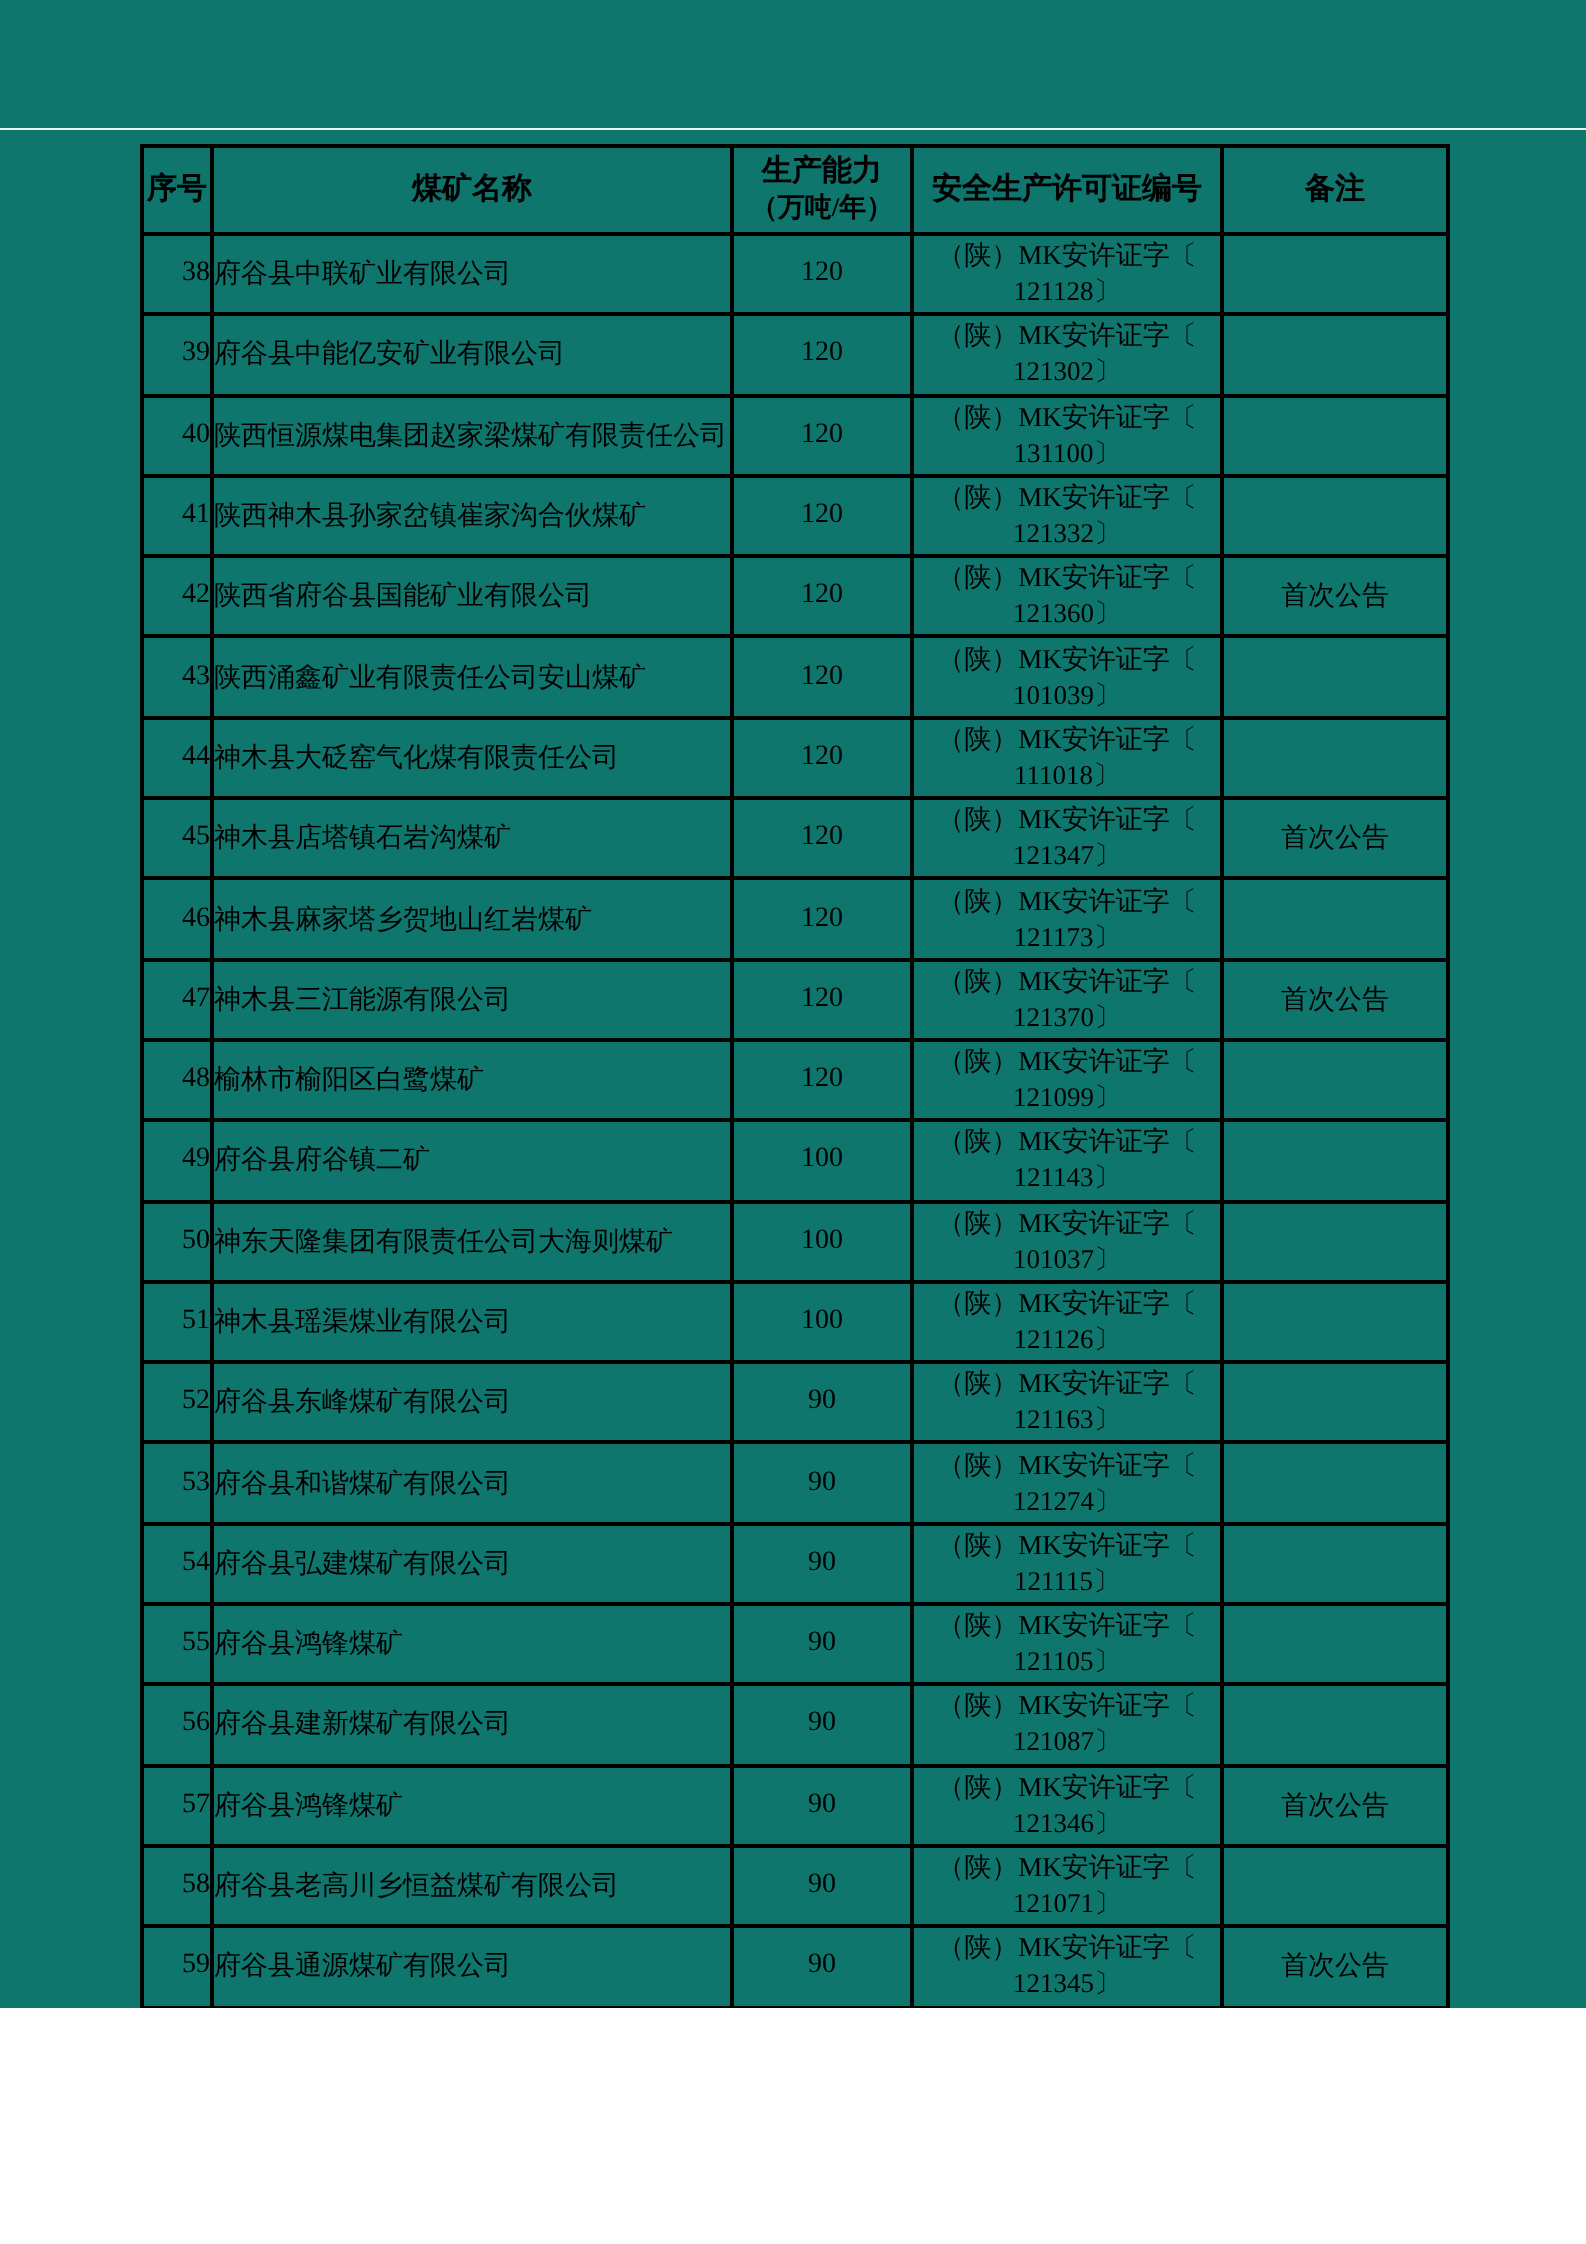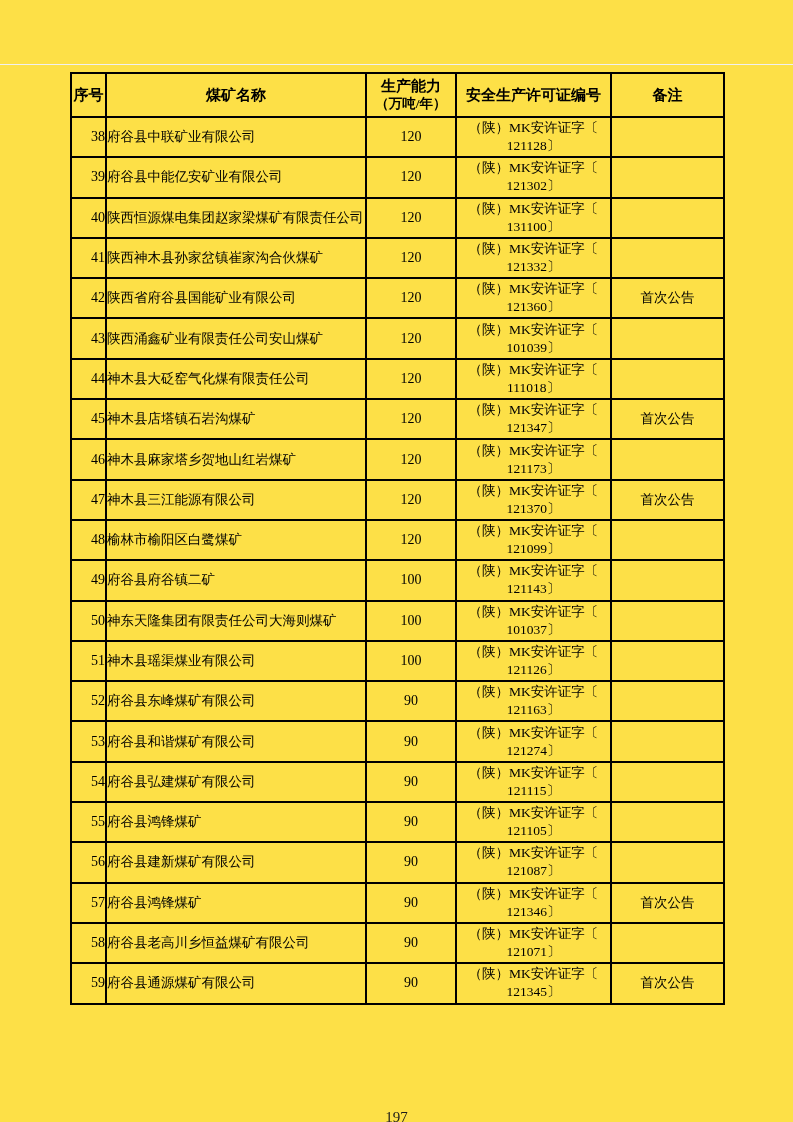--- a/index.html
+++ b/index.html
@@ -3,22 +3,22 @@
 <meta charset="utf-8">
 <style>
   html, body {
     margin: 0;
     padding: 0;
     background: #ffffff;
   }
   .page {
     position: relative;
     width: 793px;
-    height: 1122px;
-    background: #fde047;
+    height: 1004px;
+    background: #0f766e;
     overflow: hidden;
     font-family: "Liberation Serif", "DejaVu Serif", serif;
     color: #000000;
   }
   .top-rule {
     position: absolute;
     left: 0;
     top: 64px;
     width: 793px;
     height: 1px;

